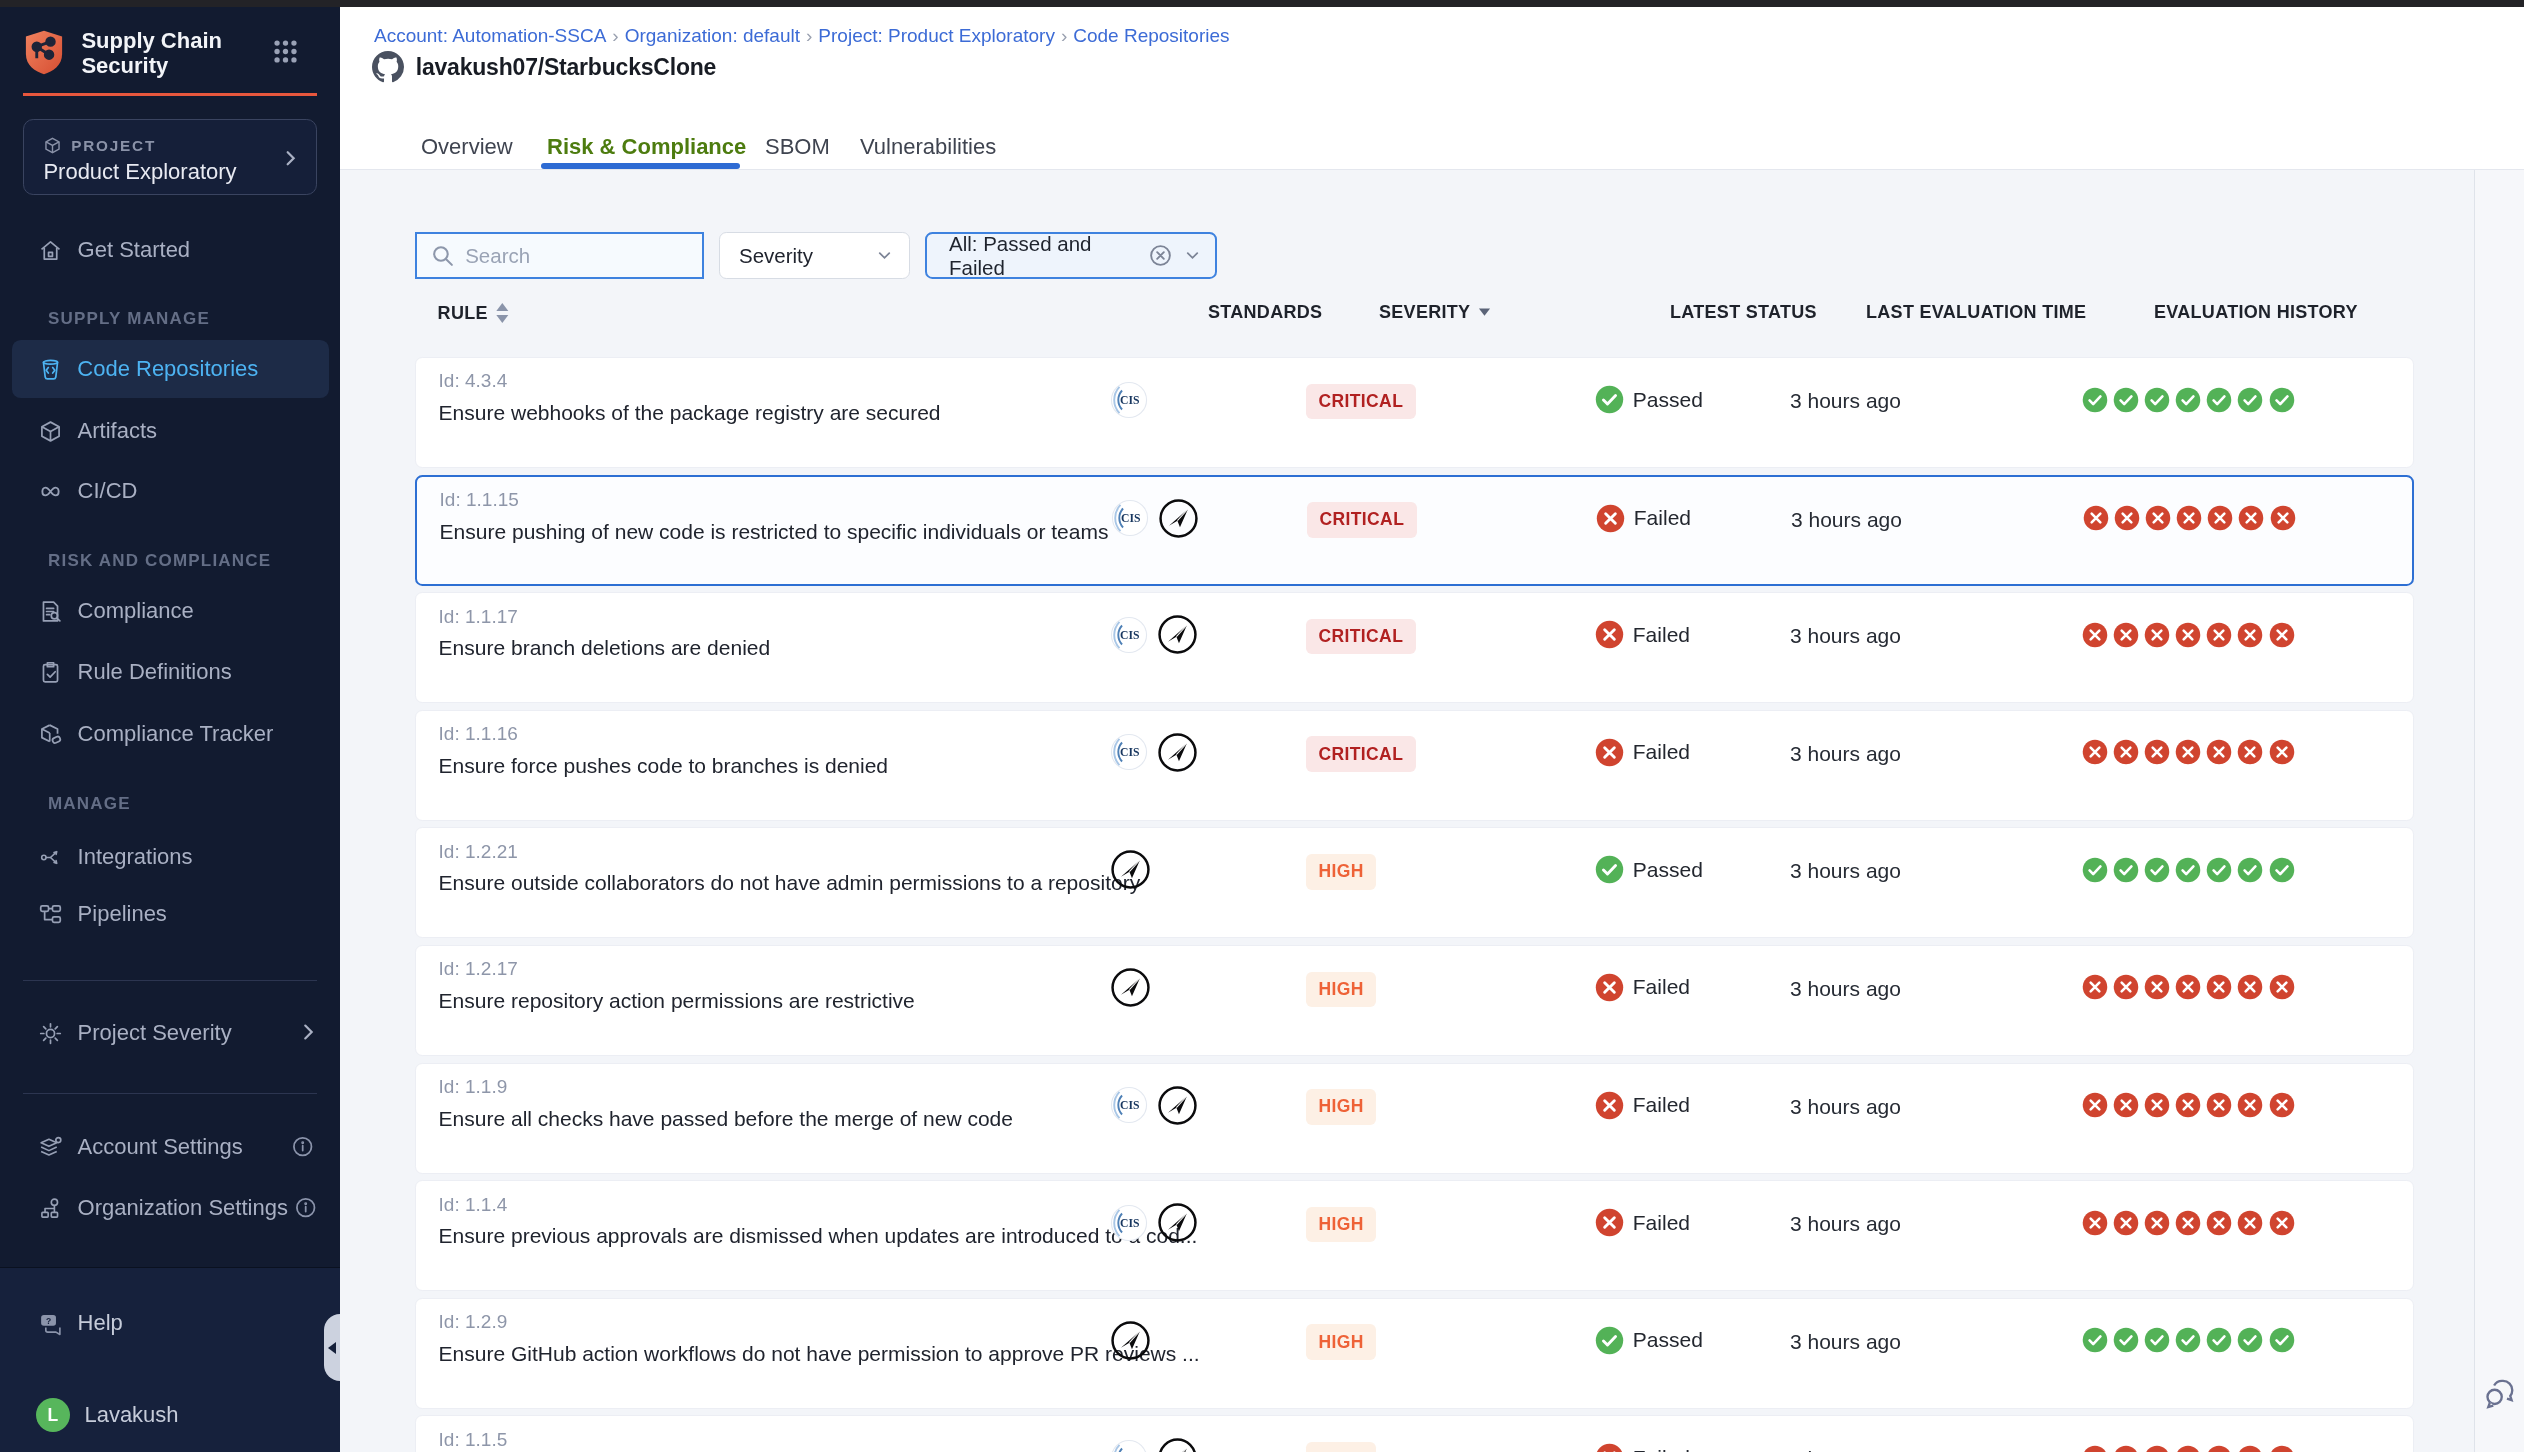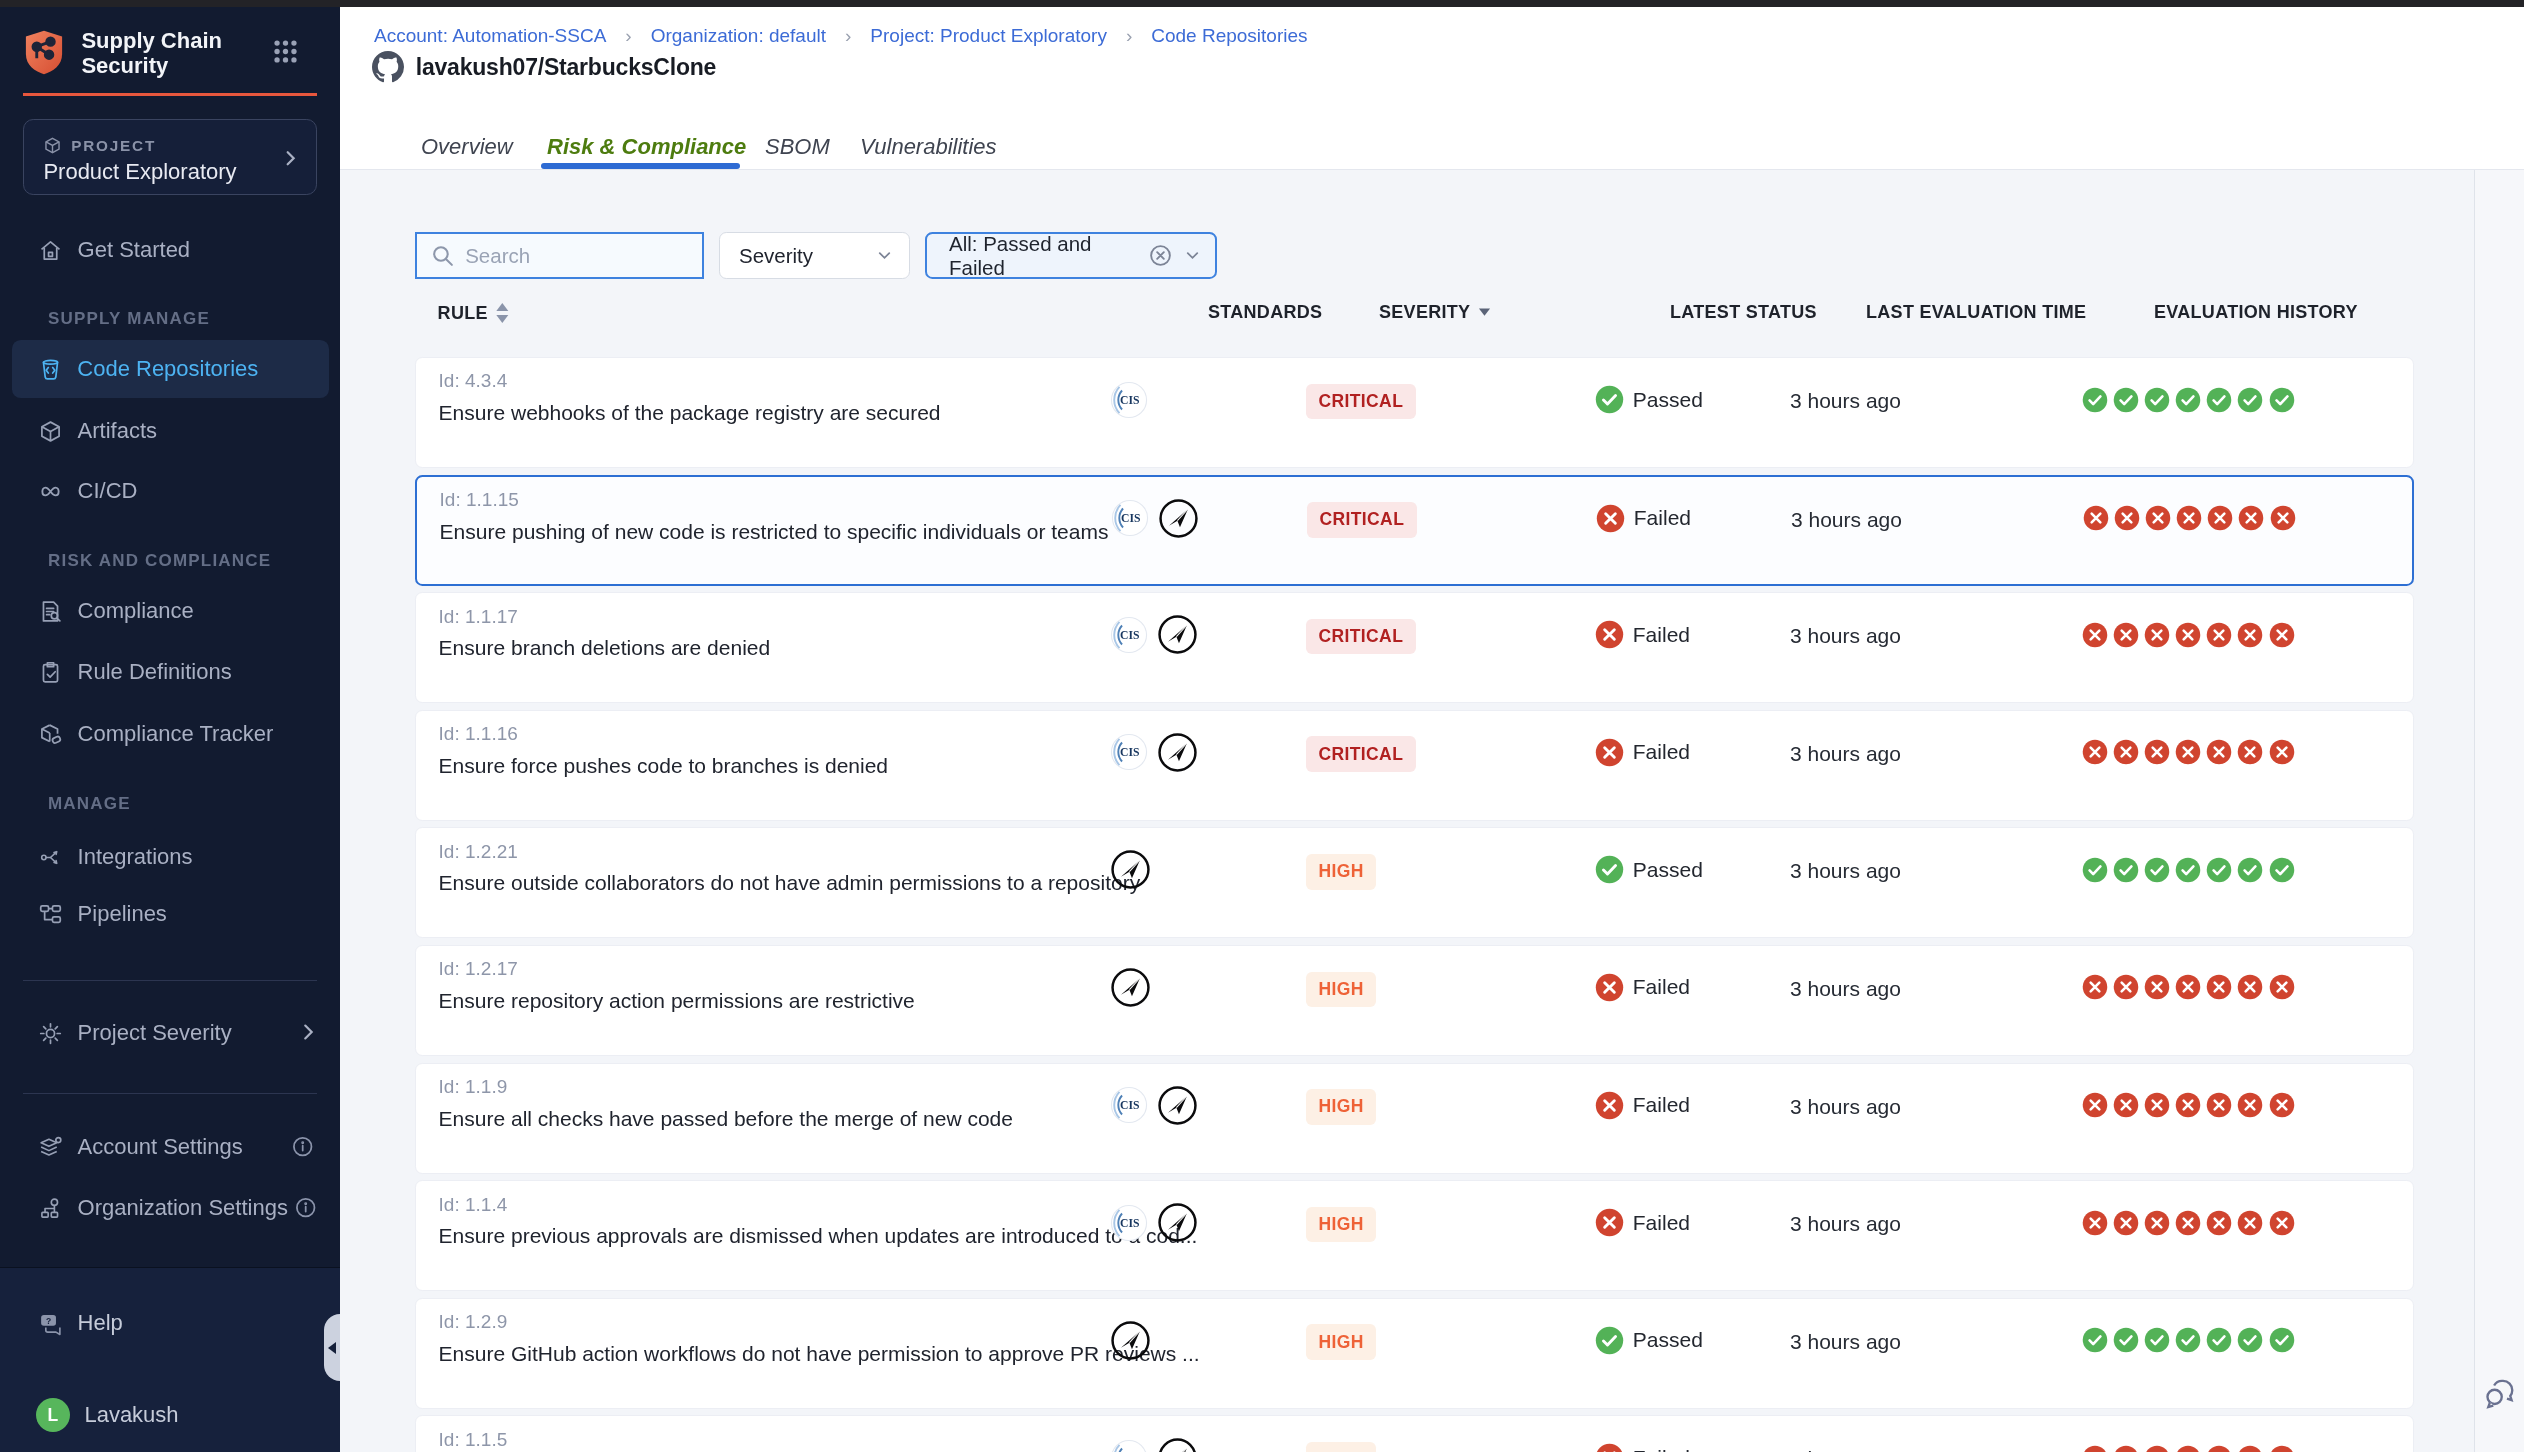--- a/index.html
+++ b/index.html
@@ -32,28 +32,28 @@
   .nav-trail { position:absolute; left:291px; width:25px; height:25px; color:#8b94ab; display:inline-flex; }
   .sb-footer { position:absolute; left:0; top:1260px; width:340px; height:185px; background:#16213c; border-top:1.5px solid #0a1120; }
   .avatar { width:34px; height:34px; border-radius:50%; background:#57b65c; color:#fff; font-size:17.5px; font-weight:bold; display:flex; align-items:center; justify-content:center; flex:0 0 34px; margin-left:-2.2px; }
   .footer-item { color:#c6ccda; }
 
   .collapse-handle { position:absolute; left:324px; top:1314px; width:16px; height:67px; background:#ccd2df; border-radius:34px 0 0 34px; display:flex; align-items:center; justify-content:center; cursor:pointer; }
   .collapse-handle .tri { width:0; height:0; border-top:6.6px solid transparent; border-bottom:6.6px solid transparent; border-right:8px solid #15203a; }
 
   
   .main-header { position:absolute; left:340px; top:7.3px; width:2184px; height:163px; background:#ffffff; border-bottom:1.5px solid #e4e7ee; }
-  .breadcrumb { position:absolute; left:34px; top:17.5px; font-size:19px; display:flex; align-items:center; gap:19px; }
+  .breadcrumb { position:absolute; left:34px; top:17.5px; font-size:19px; display:flex; align-items:center; gap:6px; }
   .breadcrumb a { color:#3c6bd6; text-decoration:none; cursor:pointer; }
   .crumb-sep { color:#9aa1b0; font-size:19px; }
   .title-row { position:absolute; left:32px; top:44px; display:flex; align-items:center; gap:11.7px; }
   .gh-icon { width:32px; height:32px; }
   .page-title { font-size:23px; font-weight:bold; color:#181c24; letter-spacing:-0.2px; }
   .tabs { position:absolute; left:0; top:117px; width:100%; height:46px; }
-  .tab { position:absolute; top:10.2px; font-size:22px; color:#3f4450; cursor:pointer;font-style:italic; }
+  .tab { position:absolute; top:10.2px; font-size:22px; color:#3f4450; cursor:pointer; }
   .tab.active { font-weight:bold; color:#4d7c0f; }
   .tab-underline { position:absolute; left:201px; top:39px; width:199px; height:5.8px; background:#2e6bd3; border-radius:3.7px; }
 
   
   .content { position:absolute; left:340px; top:170px; width:2184px; height:1282px; background:#f3f5f9; overflow:hidden; }
 
   .search-box { position:absolute; left:75px; top:62px; width:289px; height:47px; background:#f6fafe; border:2.2px solid #3e82df; border-radius:0; display:flex; align-items:center; padding-left:13px; gap:10.2px; }
   .search-box input { border:none; outline:none; background:transparent; font-size:20.5px; color:#2a2f3a; width:219px; font-family:inherit; }
   .search-box input::placeholder { color:#9aa3b5; }
   .select-box { position:absolute; left:379px; top:62px; width:191px; height:47px; background:#fff; border:1.5px solid #d7dce4; border-radius:7.3px; display:flex; align-items:center; justify-content:space-between; padding:0 14.6px 0 19px; font-size:20.5px; color:#20242e; cursor:pointer; }

